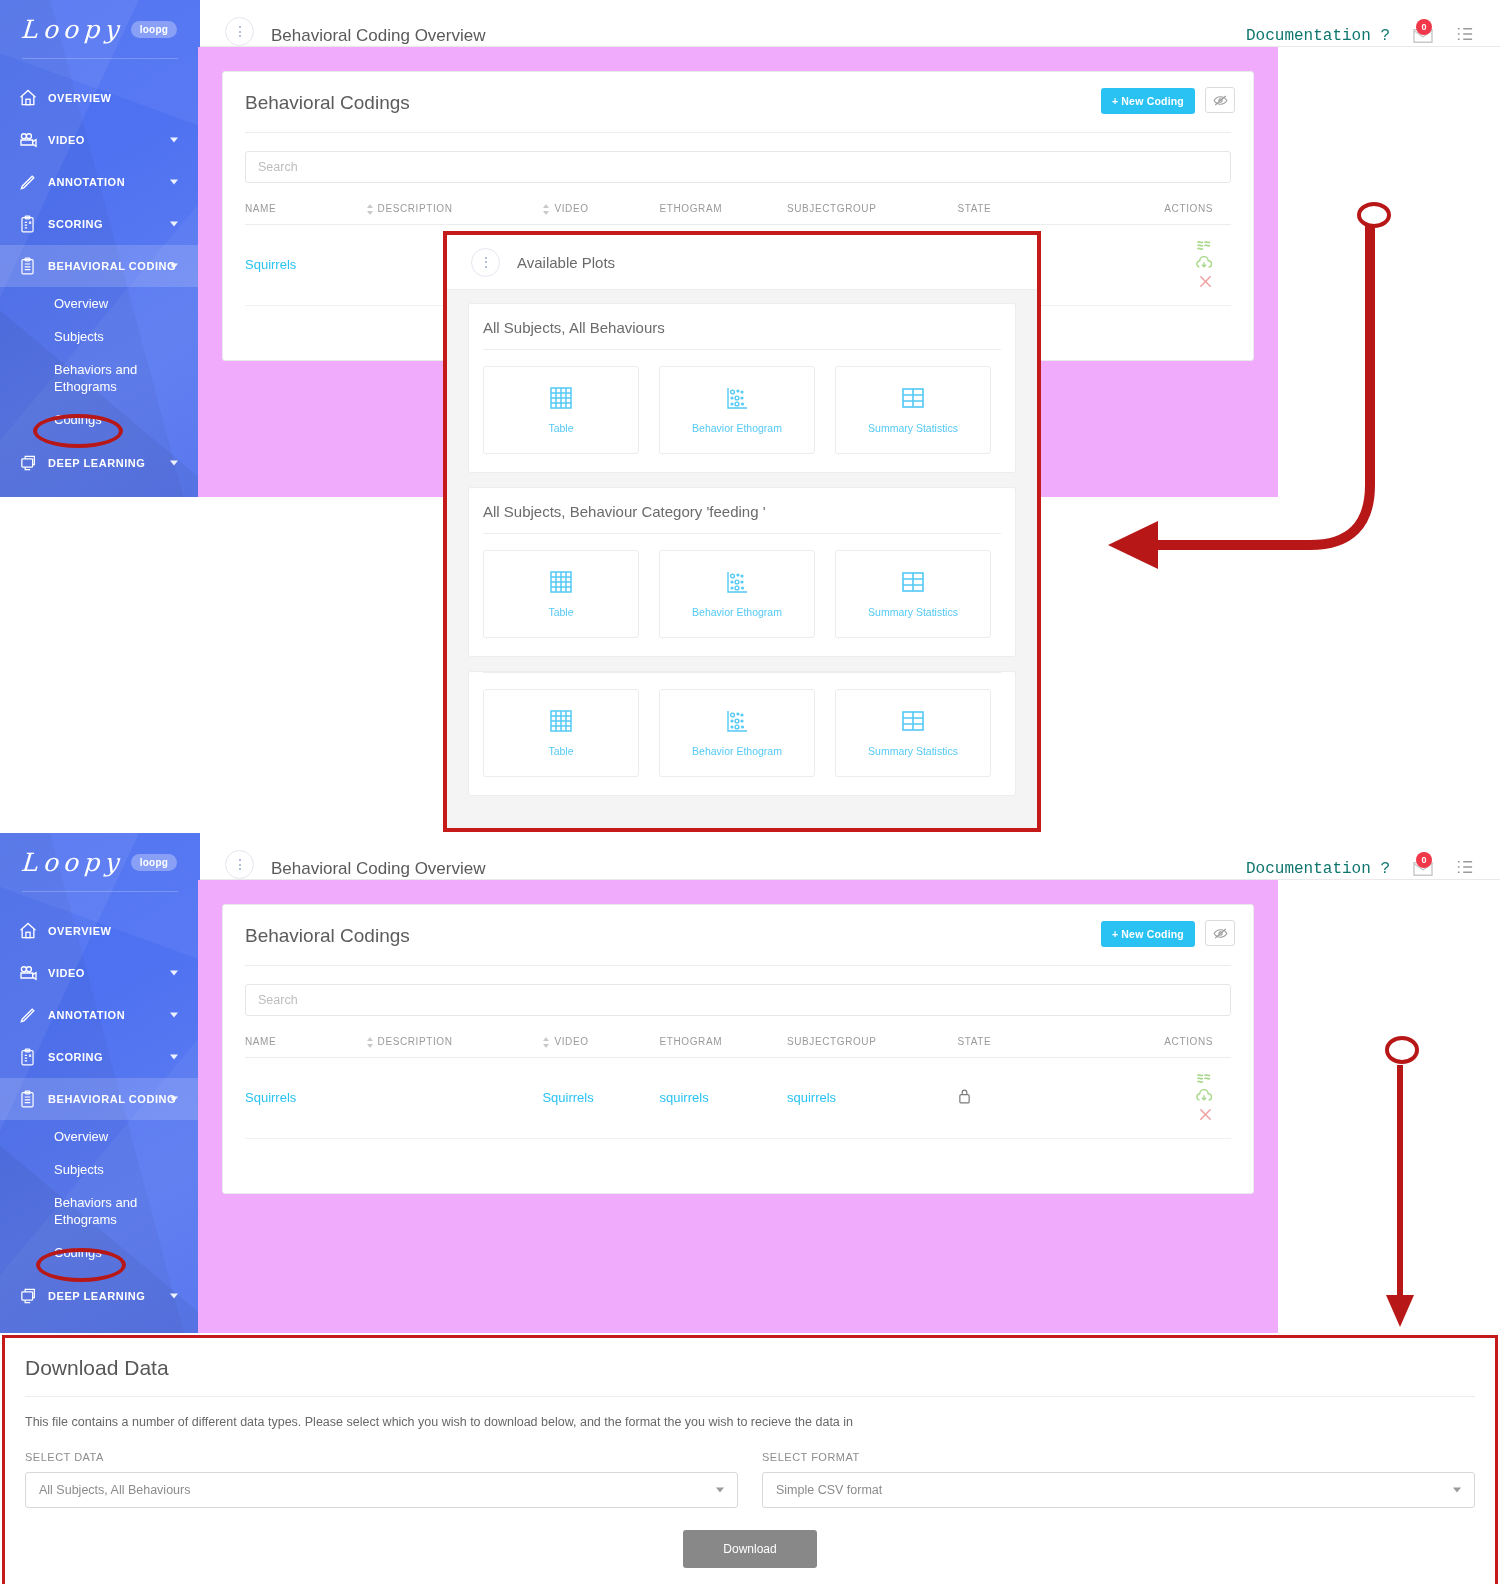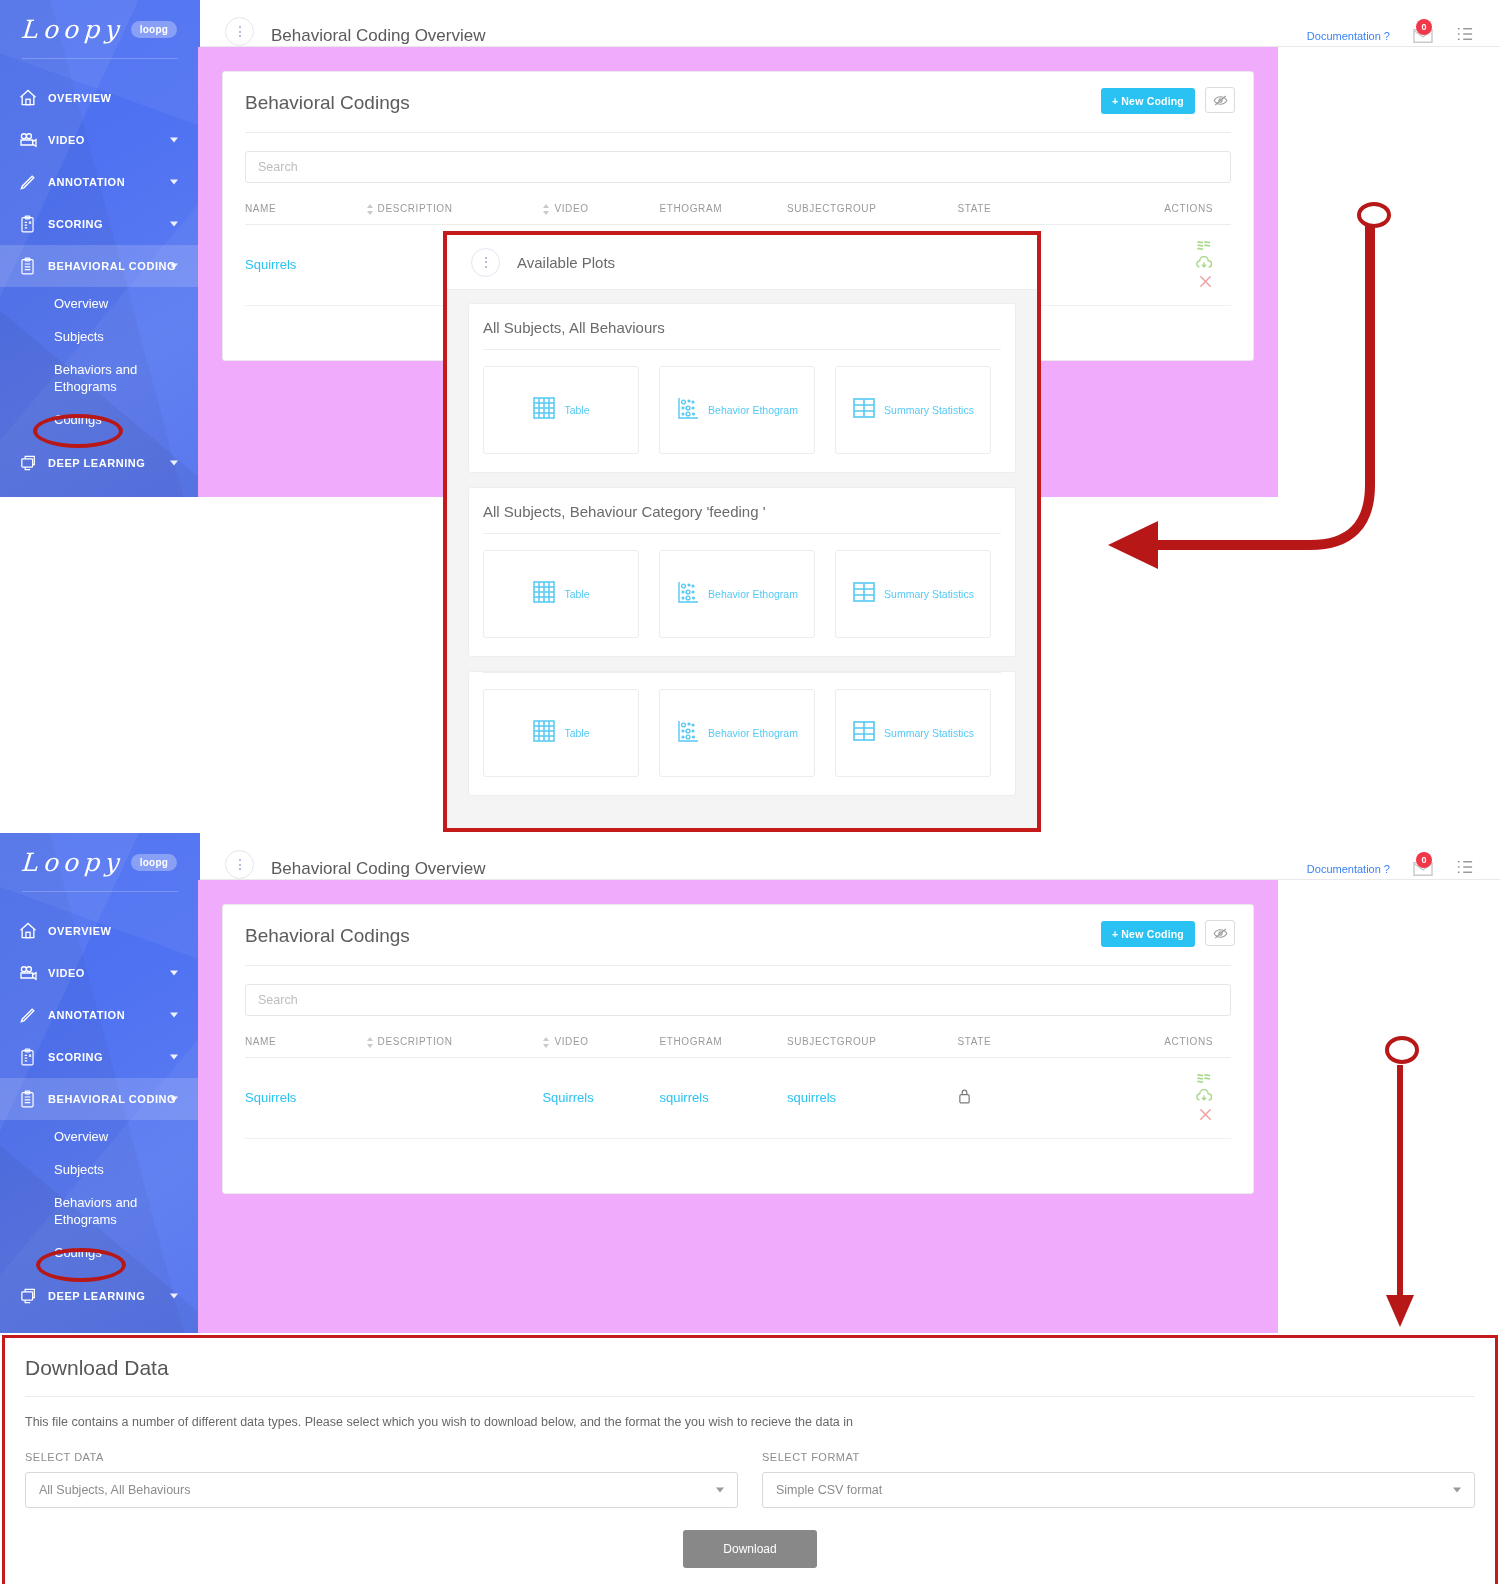--- a/index.html
+++ b/index.html
@@ -79,21 +79,21 @@
     display:flex; align-items:flex-end;
   }
   .kebab {
     width:29px;height:29px;border-radius:50%;border:1px solid #e3e6ee;
     margin-left:25px; display:flex;align-items:center;justify-content:center;
     flex-direction:column; gap:2.5px; cursor:pointer;
   }
   .kebab i { width:2px;height:2px;background:#9aa7d0;border-radius:50%; display:block;}
   .page-title { margin-left:17px; font-size:17px; color:#5a5a5a; }
   .topbar-right { margin-left:auto; display:flex; align-items:center; gap:22px; padding-right:26px;}
-  .doc-link { font-size:11px; color:#3b82f6; cursor:pointer; }
+  .doc-link { font-size:16px; color:#0f766e; cursor:pointer;font-family:Liberation Mono, monospace; }
   .mail-wrap { position:relative; width:22px;height:20px; cursor:pointer;}
   .badge {
     position:absolute; top:-7px; left:4px; background:#f0384a; color:#fff;
     border-radius:50%; width:16px;height:16px; font-size:9px; font-weight:700;
     display:flex;align-items:center;justify-content:center; z-index:2;
   }
   .list-ico { cursor:pointer; }
 
   
   .content { position:absolute; left:198px; top:47px; width:1080px; bottom:0; background:#f0abfc; }
@@ -158,21 +158,21 @@
   .plot-group {
     background:#fff; border:1px solid #ededed; border-radius:3px; margin-bottom:14px;
   }
   .plot-group-title {
     font-size:15px; color:#6b6b6b; padding: 15px 14px 13px;
   }
   .plot-group-sep { height:1px; background:#ededed; margin: 0 14px; }
   .plot-tiles { display:flex; gap:20px; padding: 16px 14px 18px; }
   .plot-tile {
     width: 156px; height: 88px; border:1px solid #ececec; border-radius:3px;
-    background:#fff; display:flex; flex-direction:row; align-items:center;
+    background:#fff; display:flex; flex-direction:column; align-items:center;
     justify-content:center; gap:8px; cursor:pointer;
   }
   .plot-tile-label { font-size:10.5px; color:#54c9f5; }
 
   
   .download-panel {
     position:absolute; left:2px; top:1335px; width:1496px; height:279px;
     background:#fff; border:3px solid #c51a1a; z-index:40; padding: 18px 20px;
   }
   .dl-title { font-size:21px; color:#575757; font-weight:400; }

